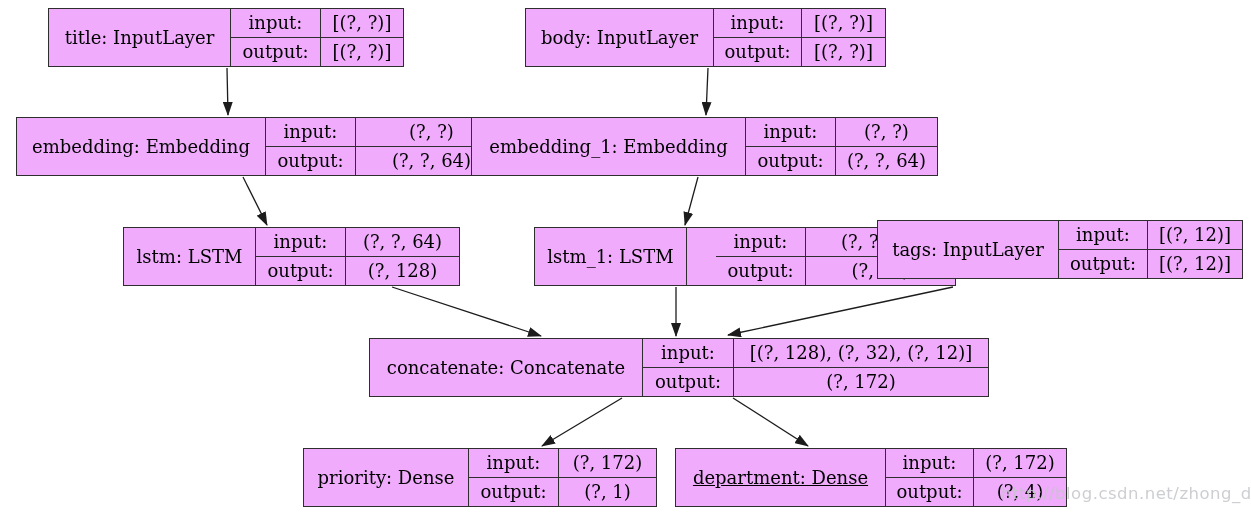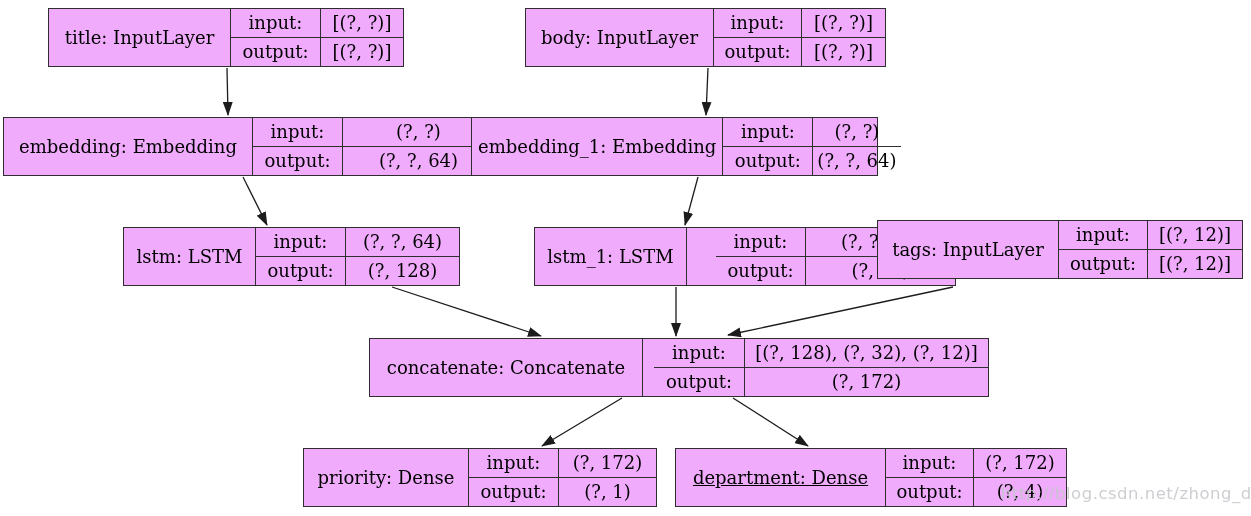--- a/index.html
+++ b/index.html
@@ -70,35 +70,35 @@
         <div class="cell lbl" style="width:88px;">input:</div>
         <div class="cell val">[(?, ?)]</div>
       </div>
       <div class="io-row">
         <div class="cell lbl" style="width:88px;">output:</div>
         <div class="cell val">[(?, ?)]</div>
       </div>
     </div>
   </div>
 
-  <div class="node" style="left:3px; top:117px; width:492px;">
+  <div class="node" style="left:16px; top:117px; width:492px;">
     <div class="cell name" style="width:249px;">embedding: Embedding</div>
     <div class="io">
       <div class="io-row first">
         <div class="cell lbl" style="width:90px;">input:</div>
         <div class="cell val">(?, ?)</div>
       </div>
       <div class="io-row">
         <div class="cell lbl" style="width:90px;">output:</div>
         <div class="cell val">(?, ?, 64)</div>
       </div>
     </div>
   </div>
 
-  <div class="node" style="left:471px; top:117px; width:407px;">
+  <div class="node" style="left:471px; top:117px; width:467px;">
     <div class="cell name" style="width:274px;">embedding_1: Embedding</div>
     <div class="io">
       <div class="io-row first">
         <div class="cell lbl" style="width:90px;">input:</div>
         <div class="cell val">(?, ?)</div>
       </div>
       <div class="io-row">
         <div class="cell lbl" style="width:90px;">output:</div>
         <div class="cell val">(?, ?, 64)</div>
       </div>
@@ -140,21 +140,21 @@
         <div class="cell lbl" style="width:89px;">input:</div>
         <div class="cell val">[(?, 12)]</div>
       </div>
       <div class="io-row">
         <div class="cell lbl" style="width:89px;">output:</div>
         <div class="cell val">[(?, 12)]</div>
       </div>
     </div>
   </div>
 
-  <div class="node" style="left:369px; top:338px; width:620px;gap:11px;">
+  <div class="node" style="left:369px; top:338px; width:620px;">
     <div class="cell name" style="width:273px;">concatenate: Concatenate</div>
     <div class="io">
       <div class="io-row first">
         <div class="cell lbl" style="width:91px;">input:</div>
         <div class="cell val">[(?, 128), (?, 32), (?, 12)]</div>
       </div>
       <div class="io-row">
         <div class="cell lbl" style="width:91px;">output:</div>
         <div class="cell val">(?, 172)</div>
       </div>

